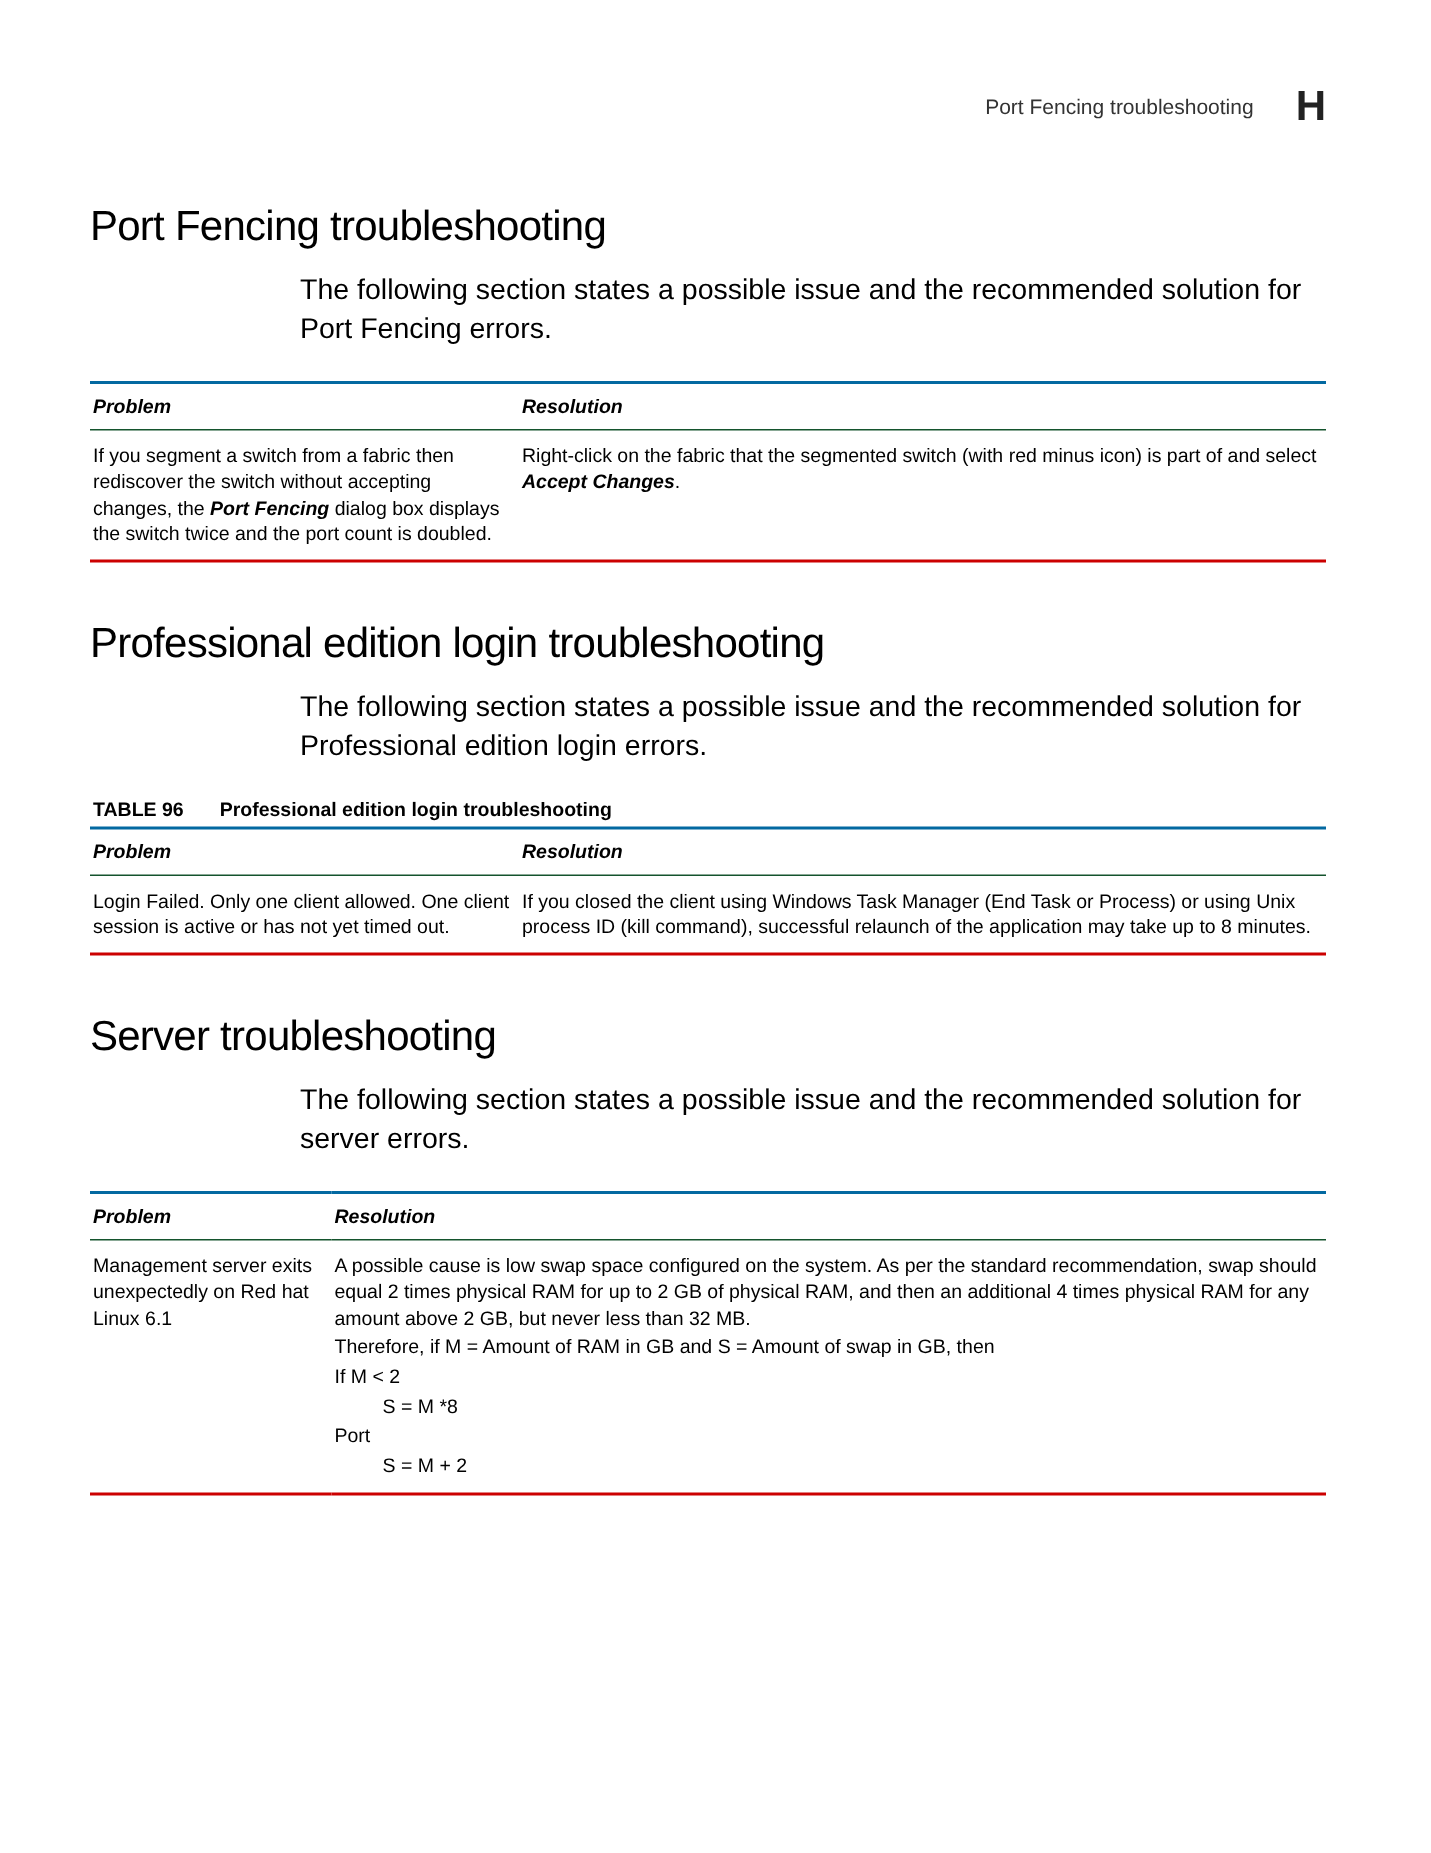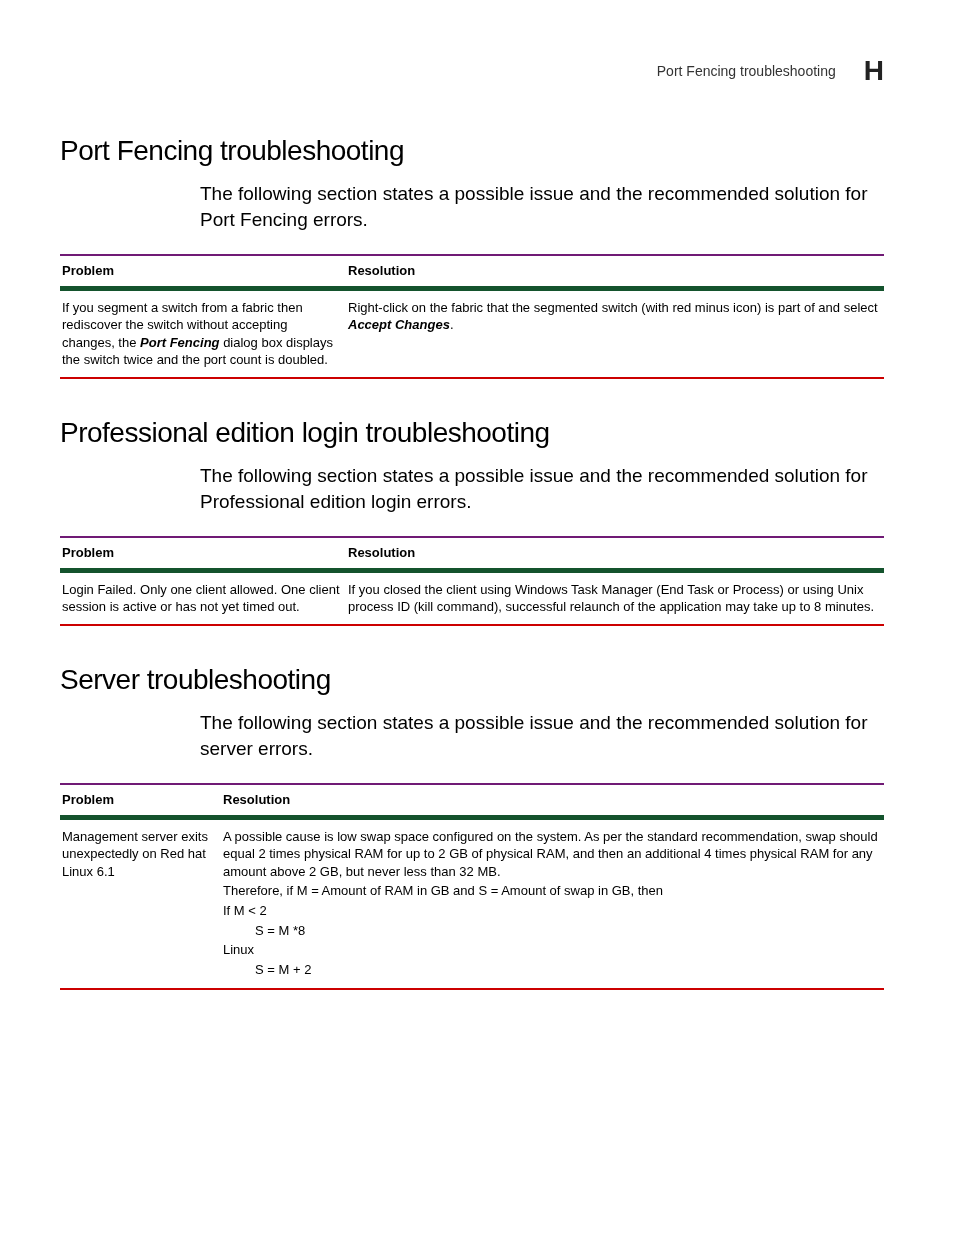--- a/index.html
+++ b/index.html
@@ -63,22 +63,22 @@
   table.tt thead th {
     text-align: left;
     font-weight: 700;
     padding: 6px 4px 6px 2px;
     vertical-align: top;
   }
   table.tt td {
     padding: 8px 4px 8px 2px;
     vertical-align: top;
   }
-  .tt .rule-top    { border-top: 2px solid #701a75; }
-  .tt .rule-mid    { border-top: 5px solid #14532d; margin-left: 40px; }
+  .tt .rule-top    { border-top: 2px solid #0369a1; font-style: italic; }
+  .tt .rule-mid    { border-top: 1px solid #14532d; margin-left: 40px; }
   .tt .rule-bot td { border-bottom: 2px solid #cc0000; }
   .tt .col-prob-1 { width: 280px; }
   .tt .col-prob-2 { width: 280px; }
   .tt .col-prob-3 { width: 155px; }
   .bold { font-weight: 700; font-style: italic; }
   .res-block { margin-bottom: 2px; }
   .indent1 { padding-left: 0; }
   .indent2 { padding-left: 32px; }
 </style>
 </head>
@@ -109,20 +109,23 @@
         <td>
           <span>Right-click on the fabric that the segmented switch (with red minus icon) is part of and select </span><span class="bold">Accept Changes</span><span>.</span>
         </td>
       </tr>
     </tbody>
   </table>
 
   <h2 class="section-title">Professional edition login troubleshooting</h2>
   <p class="section-intro">The following section states a possible issue and the recommended solution for Professional edition login errors.</p>
 
+  <div class="table-caption">
+    <span class="tl">TABLE 96</span><span class="tc">Professional edition login troubleshooting</span>
+  </div>
   <table class="tt">
     <thead>
       <tr class="rule-top">
         <th class="col-prob-2">Problem</th>
         <th>Resolution</th>
       </tr>
     </thead>
     <tbody>
       <tr class="rule-mid rule-bot">
         <td>Login Failed.  Only one client allowed.  One client session is active or has not yet timed out.</td>
@@ -142,20 +145,20 @@
       </tr>
     </thead>
     <tbody>
       <tr class="rule-mid rule-bot">
         <td>Management server exits unexpectedly on Red hat Linux 6.1</td>
         <td>
           <div class="res-block">A possible cause is low swap space configured on the system. As per the standard recommendation, swap should equal 2 times physical RAM for up to 2 GB of physical RAM, and then an additional 4 times physical RAM for any amount above 2 GB, but never less than 32 MB.</div>
           <div class="res-block">Therefore, if M = Amount of RAM in GB and S = Amount of swap in GB, then</div>
           <div class="res-block indent1">If M &lt; 2</div>
           <div class="res-block indent2">S = M *8</div>
-          <div class="res-block indent1">Linux</div>
+          <div class="res-block indent1">Port</div>
           <div class="res-block indent2">S = M + 2</div>
         </td>
       </tr>
     </tbody>
   </table>
 
 </div>
 
 </body></html>

